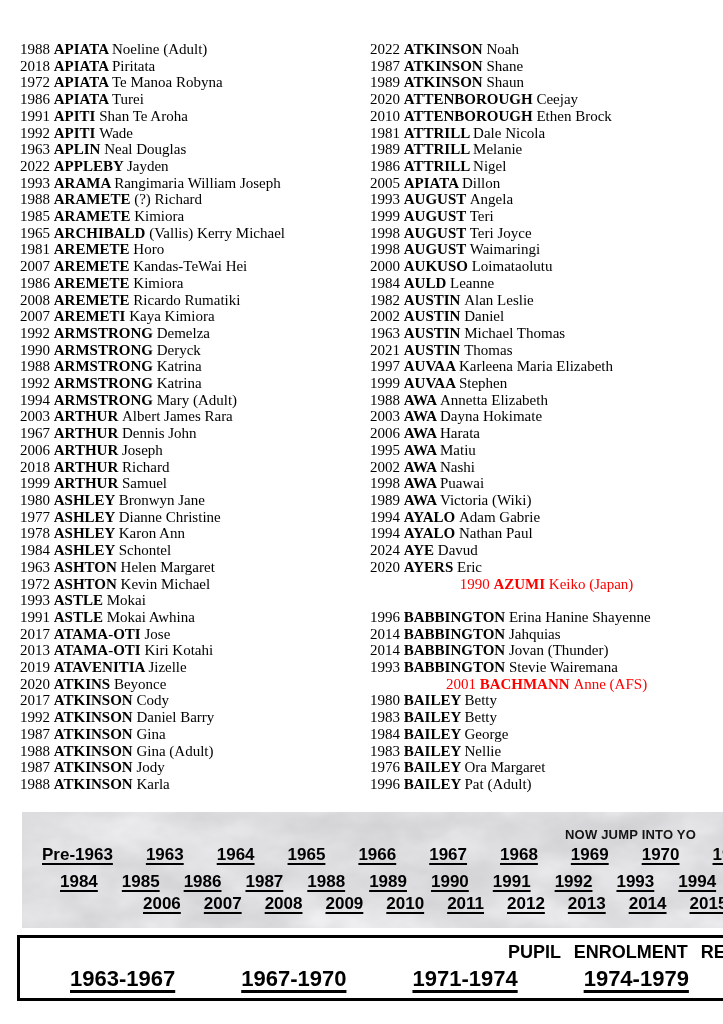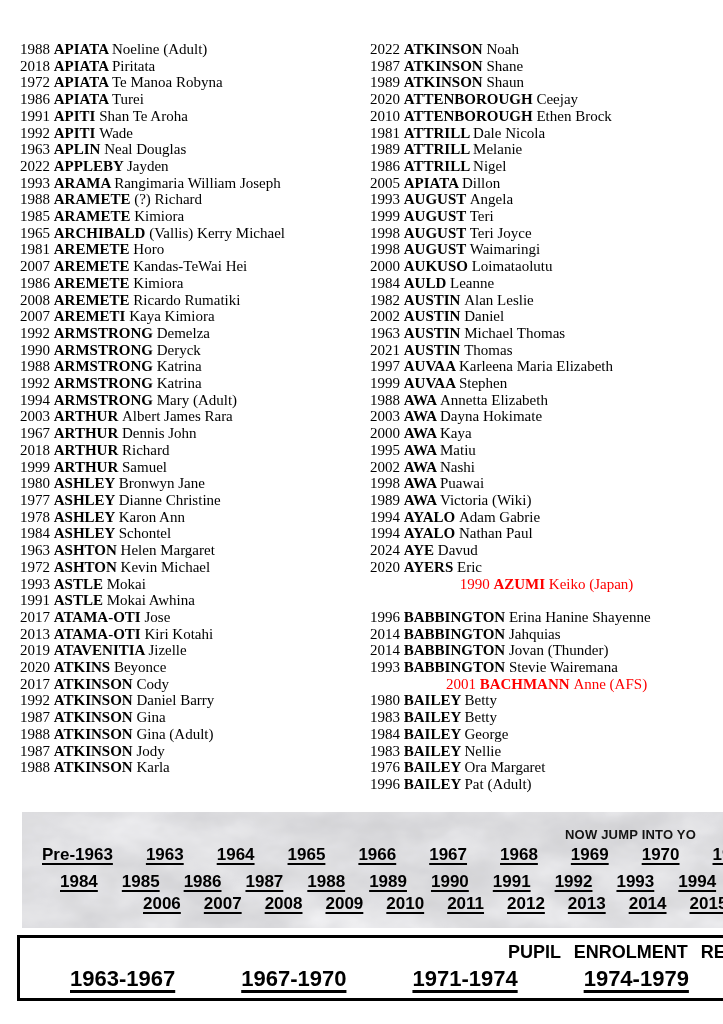--- a/index.html
+++ b/index.html
@@ -68,20 +68,21 @@
     <div class="entry"><span class="yr">1986 </span><span class="sur">AREMETE </span><span class="nm">Kimiora</span></div>
     <div class="entry"><span class="yr">2008 </span><span class="sur">AREMETE </span><span class="nm">Ricardo Rumatiki</span></div>
     <div class="entry"><span class="yr">2007 </span><span class="sur">AREMETI </span><span class="nm">Kaya Kimiora</span></div>
     <div class="entry"><span class="yr">1992 </span><span class="sur">ARMSTRONG </span><span class="nm">Demelza</span></div>
     <div class="entry"><span class="yr">1990 </span><span class="sur">ARMSTRONG </span><span class="nm">Deryck</span></div>
     <div class="entry"><span class="yr">1988 </span><span class="sur">ARMSTRONG </span><span class="nm">Katrina</span></div>
     <div class="entry"><span class="yr">1992 </span><span class="sur">ARMSTRONG </span><span class="nm">Katrina</span></div>
     <div class="entry"><span class="yr">1994 </span><span class="sur">ARMSTRONG </span><span class="nm">Mary (Adult)</span></div>
     <div class="entry"><span class="yr">2003 </span><span class="sur">ARTHUR </span><span class="nm">Albert James Rara</span></div>
     <div class="entry"><span class="yr">1967 </span><span class="sur">ARTHUR </span><span class="nm">Dennis John</span></div>
+    <div class="entry"><span class="yr">2006 </span><span class="sur">ARTHUR </span><span class="nm">Joseph</span></div>
     <div class="entry"><span class="yr">2018 </span><span class="sur">ARTHUR </span><span class="nm">Richard</span></div>
     <div class="entry"><span class="yr">1999 </span><span class="sur">ARTHUR </span><span class="nm">Samuel</span></div>
     <div class="entry"><span class="yr">1980 </span><span class="sur">ASHLEY </span><span class="nm">Bronwyn Jane</span></div>
     <div class="entry"><span class="yr">1977 </span><span class="sur">ASHLEY </span><span class="nm">Dianne Christine</span></div>
     <div class="entry"><span class="yr">1978 </span><span class="sur">ASHLEY </span><span class="nm">Karon Ann</span></div>
     <div class="entry"><span class="yr">1984 </span><span class="sur">ASHLEY </span><span class="nm">Schontel</span></div>
     <div class="entry"><span class="yr">1963 </span><span class="sur">ASHTON </span><span class="nm">Helen Margaret</span></div>
     <div class="entry"><span class="yr">1972 </span><span class="sur">ASHTON </span><span class="nm">Kevin Michael</span></div>
     <div class="entry"><span class="yr">1993 </span><span class="sur">ASTLE </span><span class="nm">Mokai</span></div>
     <div class="entry"><span class="yr">1991 </span><span class="sur">ASTLE </span><span class="nm">Mokai Awhina</span></div>
@@ -113,21 +114,21 @@
     <div class="entry"><span class="yr">2000 </span><span class="sur">AUKUSO </span><span class="nm">Loimataolutu</span></div>
     <div class="entry"><span class="yr">1984 </span><span class="sur">AULD </span><span class="nm">Leanne</span></div>
     <div class="entry"><span class="yr">1982 </span><span class="sur">AUSTIN </span><span class="nm">Alan Leslie</span></div>
     <div class="entry"><span class="yr">2002 </span><span class="sur">AUSTIN </span><span class="nm">Daniel</span></div>
     <div class="entry"><span class="yr">1963 </span><span class="sur">AUSTIN </span><span class="nm">Michael Thomas</span></div>
     <div class="entry"><span class="yr">2021 </span><span class="sur">AUSTIN </span><span class="nm">Thomas</span></div>
     <div class="entry"><span class="yr">1997 </span><span class="sur">AUVAA </span><span class="nm">Karleena Maria Elizabeth</span></div>
     <div class="entry"><span class="yr">1999 </span><span class="sur">AUVAA </span><span class="nm">Stephen</span></div>
     <div class="entry"><span class="yr">1988 </span><span class="sur">AWA </span><span class="nm">Annetta Elizabeth</span></div>
     <div class="entry"><span class="yr">2003 </span><span class="sur">AWA </span><span class="nm">Dayna Hokimate</span></div>
-    <div class="entry"><span class="yr">2000 </span><span class="sur">AWA </span><span class="nm">Kaya</span></div>
+    <div class="entry"><span class="yr">2006 </span><span class="sur">AWA </span><span class="nm">Harata</span></div>
     <div class="entry"><span class="yr">1995 </span><span class="sur">AWA </span><span class="nm">Matiu</span></div>
     <div class="entry"><span class="yr">2002 </span><span class="sur">AWA </span><span class="nm">Nashi</span></div>
     <div class="entry"><span class="yr">1998 </span><span class="sur">AWA </span><span class="nm">Puawai</span></div>
     <div class="entry"><span class="yr">1989 </span><span class="sur">AWA </span><span class="nm">Victoria (Wiki)</span></div>
     <div class="entry"><span class="yr">1994 </span><span class="sur">AYALO </span><span class="nm">Adam Gabrie</span></div>
     <div class="entry"><span class="yr">1994 </span><span class="sur">AYALO </span><span class="nm">Nathan Paul</span></div>
     <div class="entry"><span class="yr">2024 </span><span class="sur">AYE </span><span class="nm">Davud</span></div>
     <div class="entry"><span class="yr">2020 </span><span class="sur">AYERS </span><span class="nm">Eric</span></div>
     <div class="entry red"><span class="yr">1990 </span><span class="sur">AZUMI </span><span class="nm">Keiko (Japan)</span></div>
     <div class="entry">&nbsp;</div>

